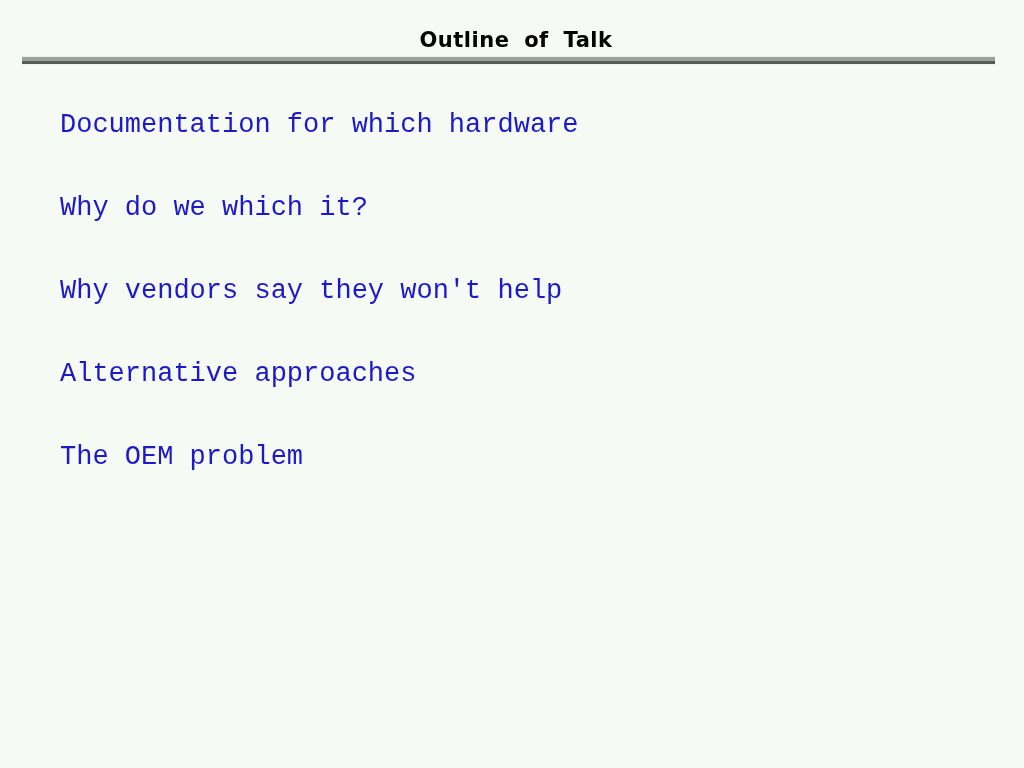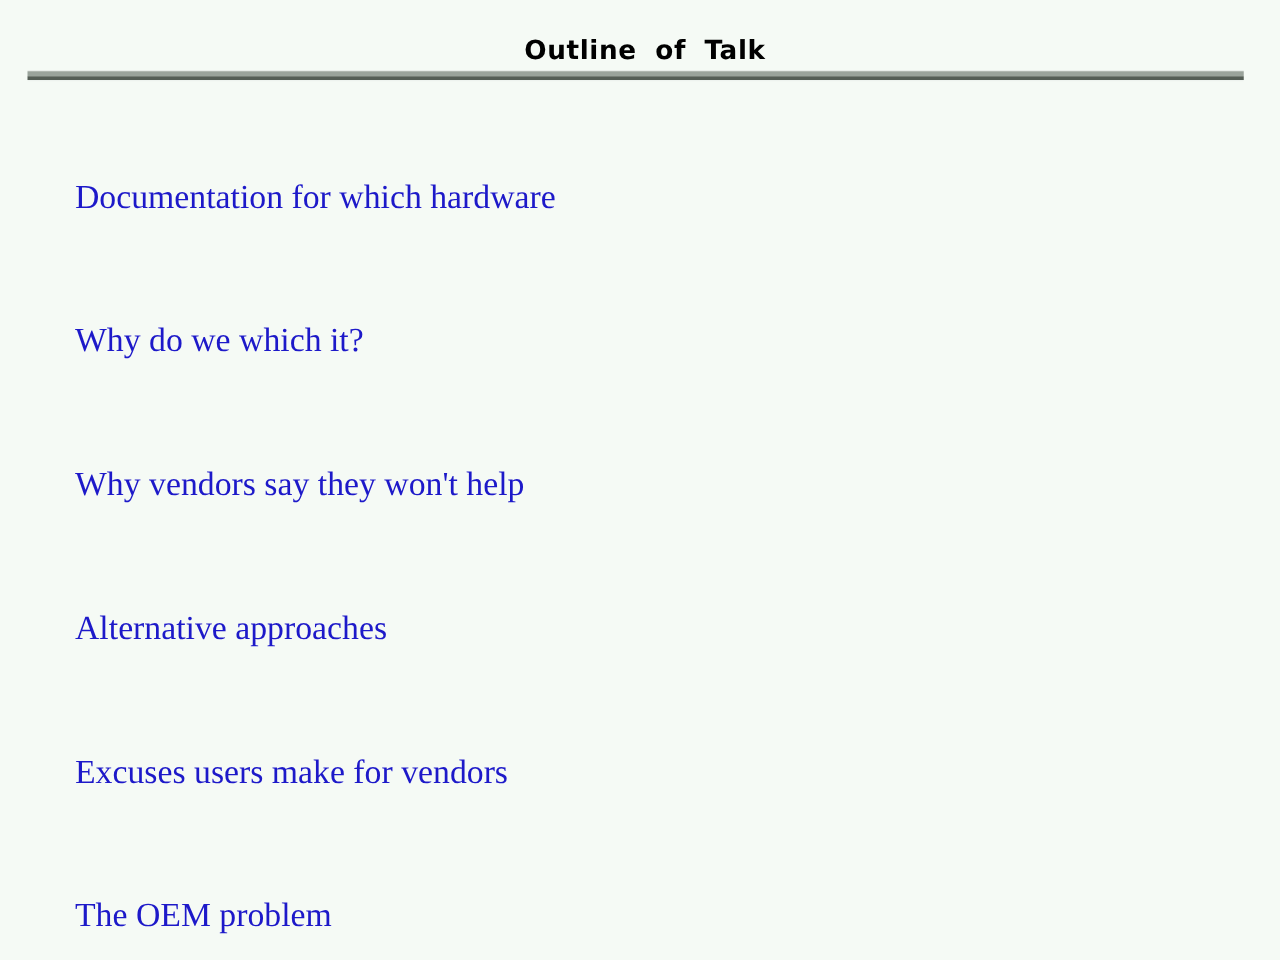--- a/index.html
+++ b/index.html
@@ -88,29 +88,28 @@
     position: absolute;
     top: 108px;
     left: 60px;
     width: 920px;
     margin: 0;
     padding: 0;
     list-style: none;
   }
 
   .bullet-item {
-    font-family: Liberation Serif, serif;
+    font-family: Liberation Mono, monospace;
     font-size: 27px;
     font-weight: normal;
     color: #1d19c9;
     line-height: 34px;
     height: 83px;
     white-space: nowrap;
     letter-spacing: 0px;
-    margin-top: 32px;
   }
 
   .bullet-item .bullet-text {
     display: inline-block;
   }
 </style>
 </head>
 <body>
 
 <div class="slide">
@@ -131,20 +130,17 @@
     <li class="bullet-item">
       <span class="bullet-text">Why do we which it?</span>
     </li>
     <li class="bullet-item">
       <span class="bullet-text">Why vendors say they won't help</span>
     </li>
     <li class="bullet-item">
       <span class="bullet-text">Alternative approaches</span>
     </li>
     <li class="bullet-item">
-      <span class="bullet-text">Excuses users make for vendors</span>
-    </li>
-    <li class="bullet-item">
       <span class="bullet-text">The OEM problem</span>
     </li>
   </ul>
 
 </div>
 
 </body></html>

